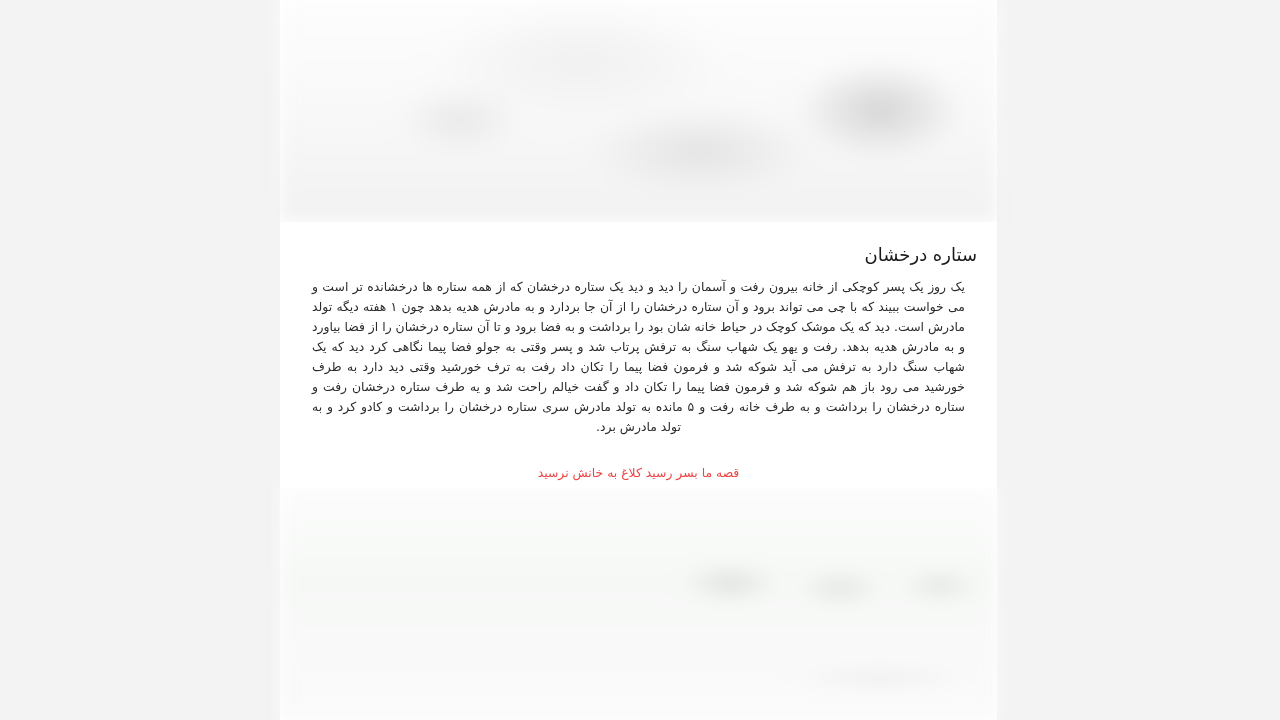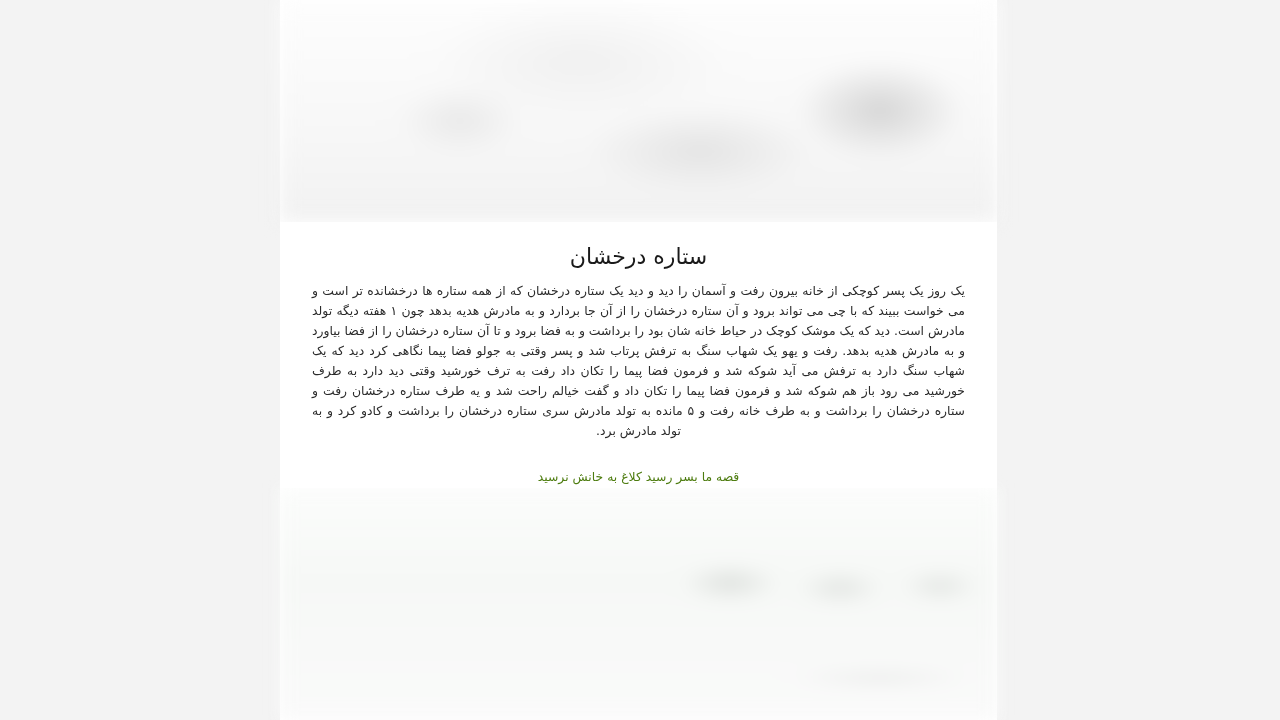--- a/index.html
+++ b/index.html
@@ -71,23 +71,22 @@
     background: #ffffff;
     box-shadow: 0 0 0 0 rgba(0,0,0,0);
     padding: 0;
   }
 
   .story-inner {
     padding: 16px 20px 0 20px;
   }
 
   .story-title {
-    text-align: center;
     font-family: "DejaVu Sans", sans-serif;
-    font-size: 22px;
+    font-size: 18px;
     font-weight: 400;
     color: #1a1a1a;
     margin: 6px 0 8px 0;
     letter-spacing: 0;
   }
 
   .story-body {
     direction: rtl;
     text-align: justify;
     text-align-last: center;
@@ -97,21 +96,21 @@
     color: #2b2b2b;
     margin: 12px;
   }
 
   .story-closing {
     direction: rtl;
     text-align: center;
     font-family: "DejaVu Sans", sans-serif;
     font-size: 12.4px;
     line-height: 20px;
-    color: #4d7c0f;
+    color: #ef4444;
     margin: 26px 0 0 0;
   }
 
   .left-gutter, .right-gutter {
     position: absolute;
     top: 0;
     height: 720px;
     background: #f3f3f3;
   }
   .left-gutter { left: 0; width: 280px; }

